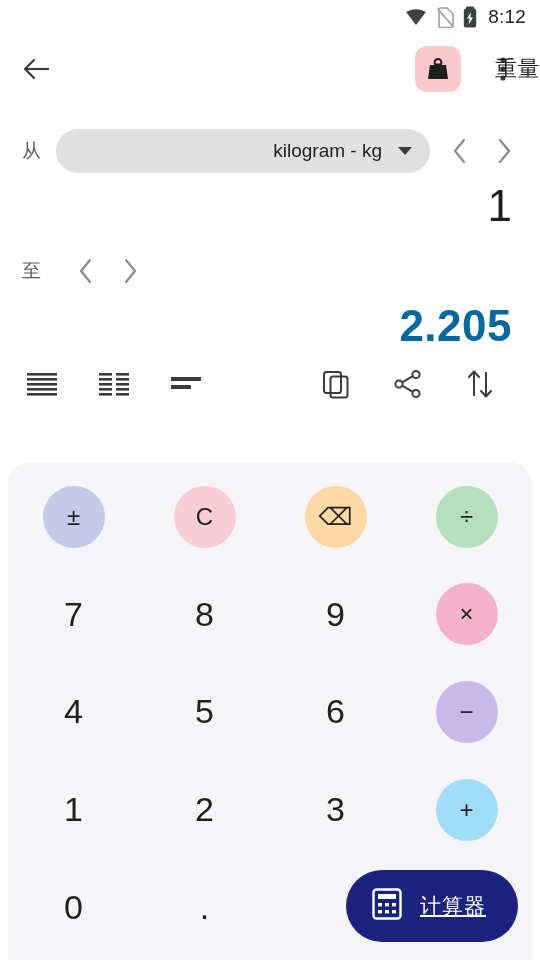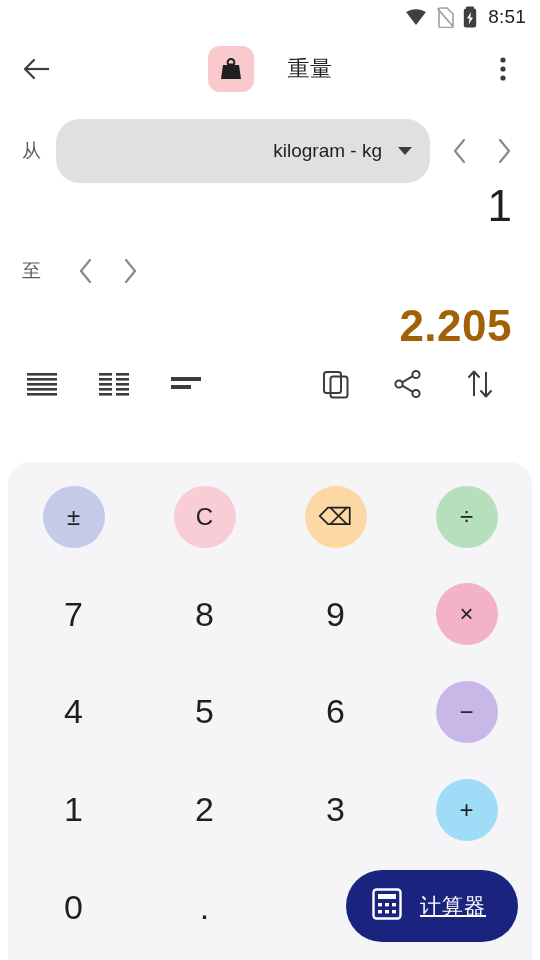--- a/index.html
+++ b/index.html
@@ -48,21 +48,21 @@
     border-radius: 50%;
     background: transparent;
     border: none;
     cursor: pointer;
   }
   .title-wrap {
     position: absolute;
     left: 0; right: 0;
     display: flex;
     align-items: center;
-    justify-content: center;
+    justify-content: flex-end;
     gap: 34px;
     pointer-events: none;
   }
   .title-badge {
     width: 46px; height: 46px;
     border-radius: 12px;
     background: #f9c9cc;
     display: flex; align-items: center; justify-content: center;
   }
   .title-text {
@@ -80,21 +80,21 @@
     margin-top: 18px;
   }
   .conv-label {
     width: 42px;
     font-size: 19px;
     color: #5b5b5b;
     padding-left: 8px;
   }
   .unit-select {
     flex: 1;
-    height: 64px;
+    height: 44px;
     background: #e0e0e0;
     border-radius: 24px;
     display: flex;
     align-items: center;
     justify-content: flex-end;
     padding-right: 18px;
     gap: 16px;
     cursor: pointer;
     max-width: 380px;
   }
@@ -124,21 +124,21 @@
     text-align: right;
   }
   .value-from {
     font-size: 44px;
     color: #1f1f1f;
     font-weight: 400;
     line-height: 52px;
   }
   .value-to {
     font-size: 44px;
-    color: #a16207;
+    color: #0369a1;
     font-weight: 600;
     line-height: 52px;
     letter-spacing: .5px;
   }
 
   
   .toolrow {
     display: flex;
     align-items: center;
     padding: 14px 20px 10px 20px;
@@ -224,21 +224,21 @@
         <line x1="1.5" y1="1.5" x2="17" y2="19.5" stroke="#9aa0a6" stroke-width="1.8"></line>
       </svg>
     </span>
     <span class="si">
       <svg width="14" height="22" viewBox="0 0 14 22">
         <rect x="3" y="0.5" width="8" height="3" rx="1" fill="#3c4043"></rect>
         <rect x="0.8" y="2.5" width="12.4" height="19" rx="2.2" fill="#3c4043"></rect>
         <path d="M8 6 L4 12.5 h2.6 L5.7 18.5 L10 11.5 H7.3 Z" fill="#ffffff"></path>
       </svg>
     </span>
-    <span class="clock">8:51</span>
+    <span class="clock">8:12</span>
   </div>
 
   <div class="appbar">
     <div class="iconbtn">
       <svg width="28" height="24" viewBox="0 0 28 24">
         <line x1="2" y1="12" x2="26" y2="12" stroke="#3c3c3c" stroke-width="2.2"></line>
         <polyline points="11,3 2,12 11,21" fill="none" stroke="#3c3c3c" stroke-width="2.2" stroke-linecap="round" stroke-linejoin="round"></polyline>
       </svg>
     </div>
 

